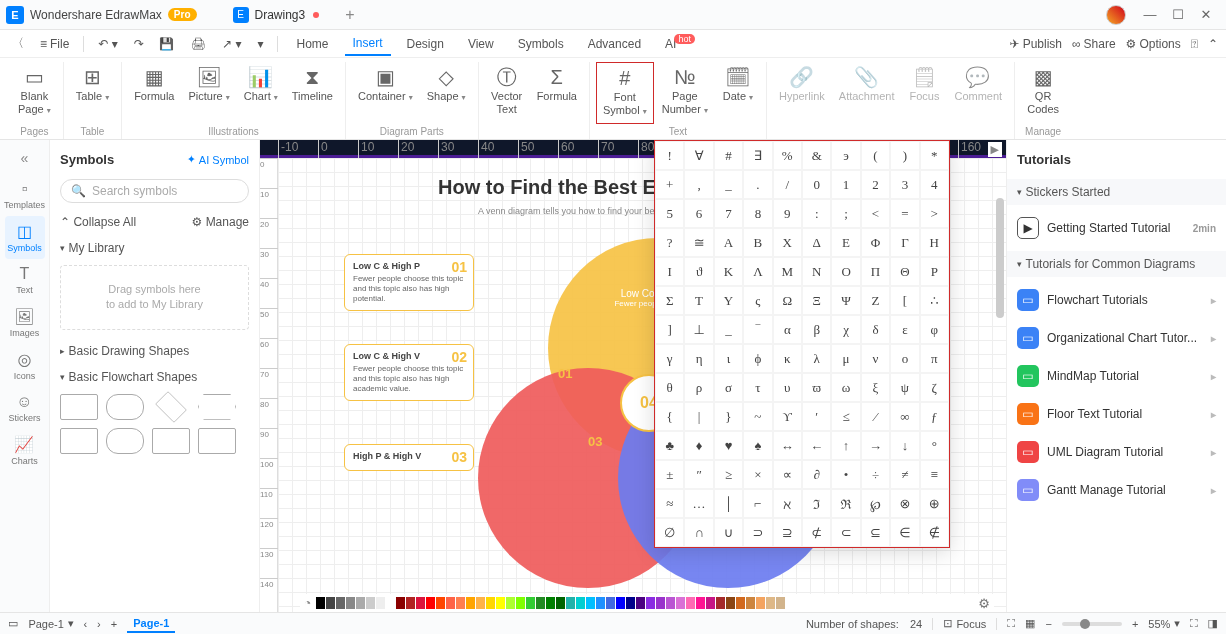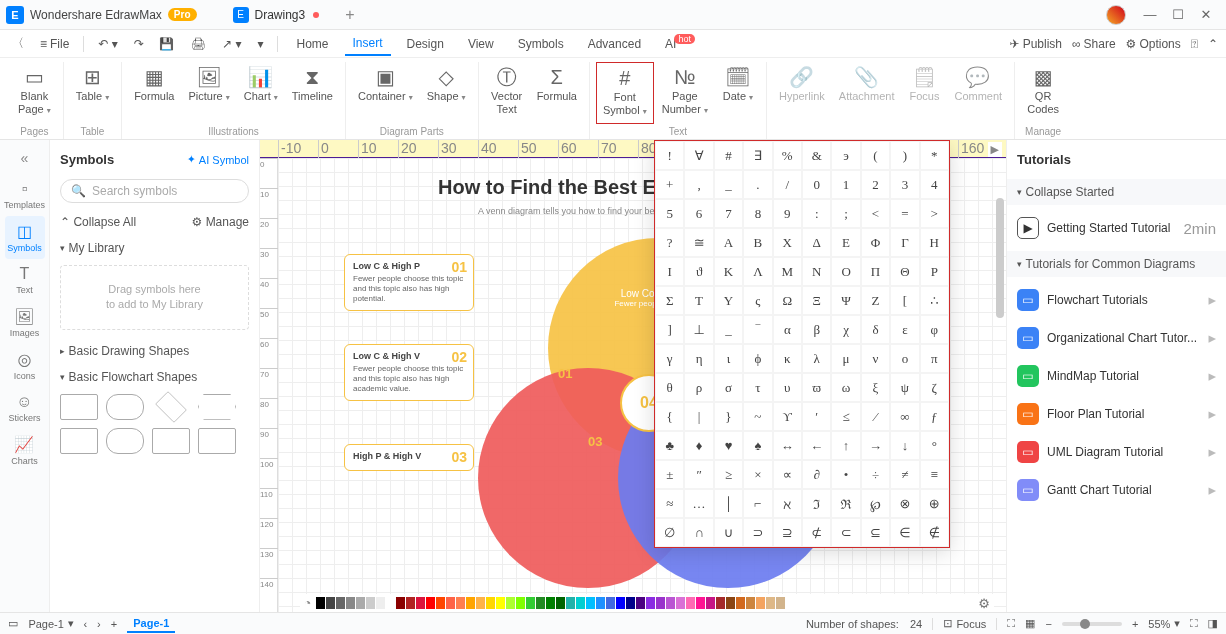--- a/index.html
+++ b/index.html
@@ -62,21 +62,21 @@
 .sympanel .libbox{border:1px dashed #ddd;border-radius:4px;padding:16px 6px;text-align:center;color:#aaa;font-size:11px;line-height:1.4;margin:4px 0 8px;}
 .sympanel .shaperow{display:flex;gap:8px;padding:4px 0;}
 .sympanel .shape{width:38px;height:26px;border:1px solid #aaa;border-radius:2px;}
 .sympanel .shape.oval{border-radius:12px;}
 .sympanel .shape.diamond{transform:rotate(45deg) scale(.7);}
 .sympanel .shape.hex{clip-path:polygon(15% 0,85% 0,100% 50%,85% 100%,15% 100%,0 50%);}
 .sympanel .morebtn{background:#0080ff;color:#fff;border:none;border-radius:4px;padding:8px;margin-top:6px;font-size:12px;}
 
 
 .canvaswrap{flex:1;position:relative;background:#fafafa;overflow:hidden;}
-.rulerx{height:18px;background:#fef9c3;border-bottom:1px solid #4c1d95;position:relative;font-size:14px;color:#888;}
+.rulerx{height:18px;background:#0f172a;border-bottom:3px solid #4c1d95;position:relative;font-size:12px;color:#888;}
 .rulerx .tick{position:absolute;top:0;border-left:1px solid #ccc;height:18px;padding-left:2px;}
 .rulery{width:18px;background:#fff;border-right:1px solid #ddd;position:absolute;left:0;top:18px;bottom:0;font-size:8px;color:#888;}
 .rulery .tick{position:absolute;left:0;border-top:1px solid #ccc;width:18px;padding-top:1px;}
 .canvas{position:absolute;left:18px;top:18px;right:0;bottom:0;
   background-color:#fff;
   background-image:linear-gradient(#eee 1px,transparent 1px),linear-gradient(90deg,#eee 1px,transparent 1px);
   background-size:14px 14px;
 }
 .doc-title{position:absolute;left:160px;top:18px;font-size:20px;font-weight:700;color:#333;}
 .doc-sub{position:absolute;left:200px;top:48px;font-size:9px;color:#888;}
@@ -102,21 +102,21 @@
 
 .scrollv{position:absolute;right:2px;top:40px;width:8px;height:120px;background:#ccc;border-radius:4px;}
 .nav-arrow{position:absolute;top:2px;font-size:11px;color:#888;background:#fff;padding:1px 3px;z-index:60;}
 
 
 .rightpanel{width:220px;border-left:1px solid #eee;background:#fff;padding:8px 10px;display:flex;flex-direction:column;gap:4px;overflow:hidden;}
 .rightpanel .rh{font-weight:600;font-size:13px;padding:4px 0 8px;}
 .rightpanel .grp{font-size:12px;color:#555;padding:6px 0;display:flex;align-items:center;gap:4px;background:#f7f8fa;margin:0 -10px;padding-left:10px;}
 .rightpanel .titem{display:flex;align-items:center;gap:8px;padding:8px 0;font-size:12px;color:#333;}
 .rightpanel .titem .ticon{width:22px;height:22px;border-radius:5px;display:flex;align-items:center;justify-content:center;color:#fff;font-size:12px;}
-.rightpanel .titem .chev{margin-left:auto;color:#bbb;font-size:15px;}
+.rightpanel .titem .chev{margin-left:auto;color:#bbb;font-size:10px;font-weight:bold;}
 .bg-blue{background:#3b82f6;} .bg-green{background:#22c55e;} .bg-orange{background:#f97316;} .bg-red{background:#ef4444;} .bg-purple{background:#818cf8;} .bg-play{border:1.5px solid #555;border-radius:50%;color:#333 !important;background:transparent;}
 
 
 .colorstrip{position:absolute;left:300px;right:232px;bottom:22px;height:18px;display:flex;align-items:center;gap:1px;padding:0 4px;background:#fff;}
 .colorstrip .cchip{width:9px;height:12px;}
 .colorstrip .gear{margin-left:auto;font-size:13px;color:#777;}
 
 
 .status{height:22px;border-top:1px solid #e5e5e5;display:flex;align-items:center;font-size:11px;color:#555;padding:0 8px;gap:10px;background:#fafbfc;}
 .status .pgtab{color:#0080ff;font-weight:600;border-bottom:2px solid #0080ff;padding:2px 6px;}
@@ -585,21 +585,21 @@
           <div class="cell">∈</div>
           <div class="cell">∉</div>
         </div>
     </div>
   </div>
 
   <div class="rightpanel">
     <div class="rh">Tutorials</div>
     <div class="grp">
         <span class="chev">▾</span> 
-        <span>Collapse Started</span>
+        <span>Stickers Started</span>
       </div>
     <div class="titem">
       <span class="ticon bg-play">▶</span>
       <span>Getting Started Tutorial</span>
       <span class="chev" style="color:#999">2min</span>
     </div>
     <div class="grp">
         <span class="chev">▾</span> 
         <span>Tutorials for Common Diagrams</span>
       </div>
@@ -614,31 +614,31 @@
           <span>Organizational Chart Tutor...</span>
           <span class="chev">▸</span>
         </div>
         <div class="titem">
           <span class="ticon bg-green">▭</span>
           <span>MindMap Tutorial</span>
           <span class="chev">▸</span>
         </div>
         <div class="titem">
           <span class="ticon bg-orange">▭</span>
-          <span>Floor Plan Tutorial</span>
+          <span>Floor Text Tutorial</span>
           <span class="chev">▸</span>
         </div>
         <div class="titem">
           <span class="ticon bg-red">▭</span>
           <span>UML Diagram Tutorial</span>
           <span class="chev">▸</span>
         </div>
         <div class="titem">
           <span class="ticon bg-purple">▭</span>
-          <span>Gantt Chart Tutorial</span>
+          <span>Gantt Manage Tutorial</span>
           <span class="chev">▸</span>
         </div>
       </div>
   </div>
 
 </div>
 
 <div class="colorstrip">
   <span style="font-size:12px;color:#888;margin-right:4px">◔</span>
   <div id="colors" style="display:flex;gap:1px;">

